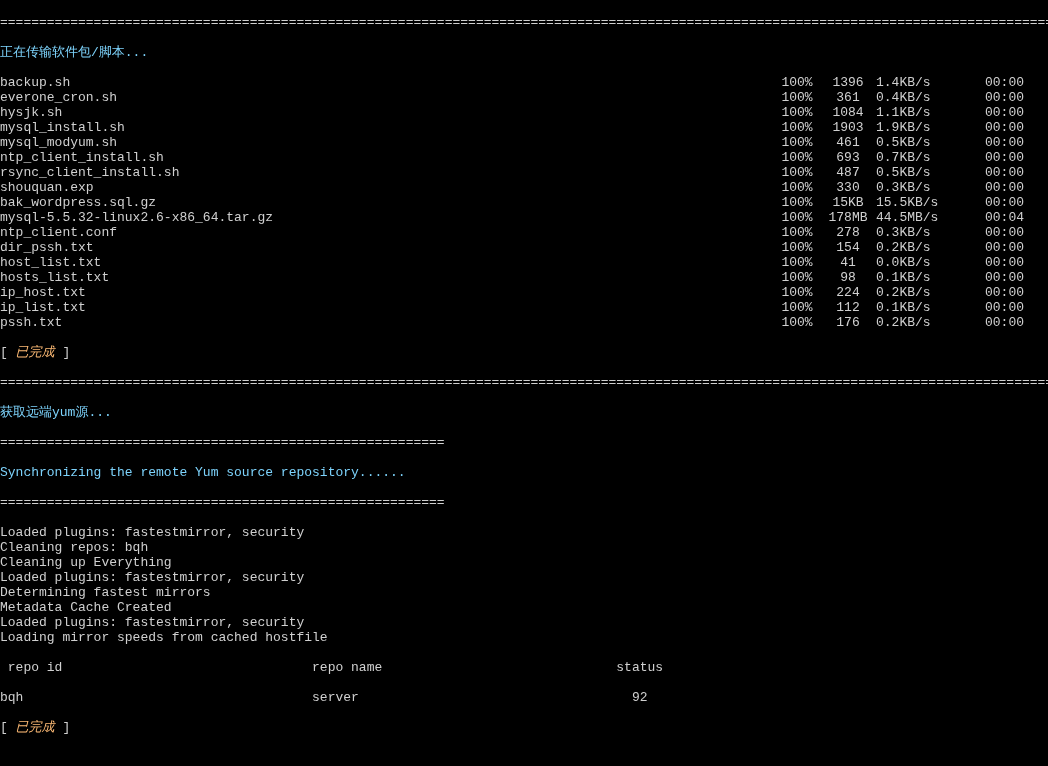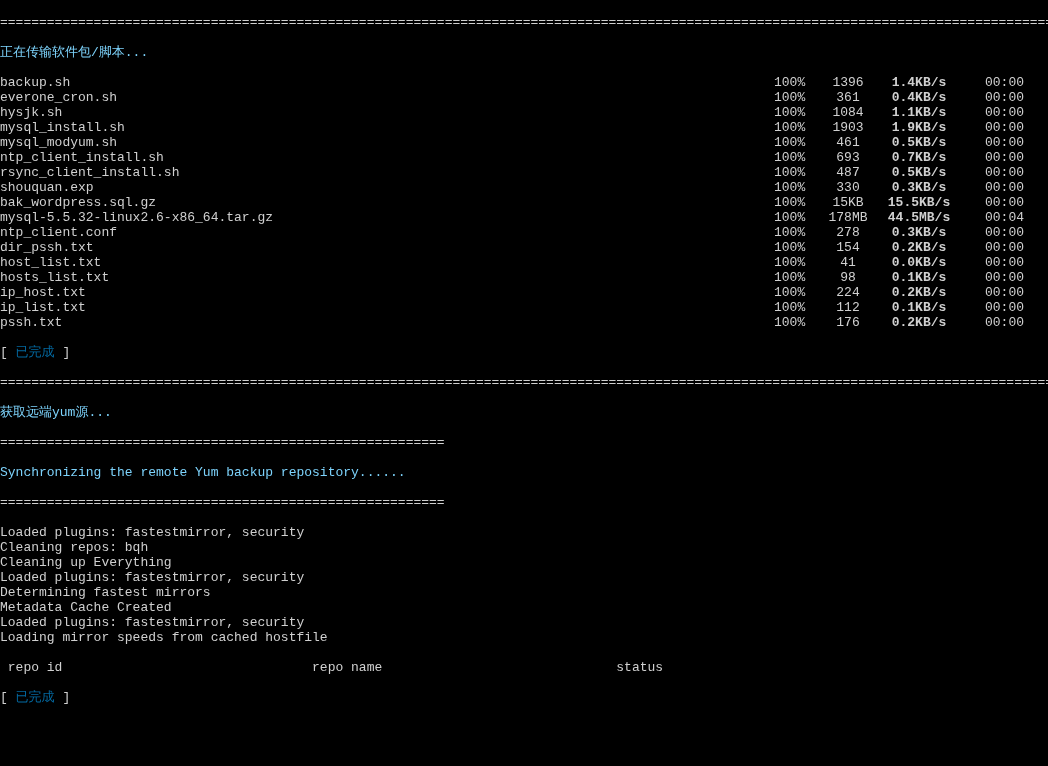--- a/index.html
+++ b/index.html
@@ -10,47 +10,48 @@
     font-family: "Consolas", "Menlo", "Courier New", monospace;
     font-size: 13px;
     line-height: 15px;
     width: 1048px;
   }
   .term {
     white-space: pre;
     padding: 0;
   }
   .c-blue { color: #7dd3fc; }
-  .c-yellow { color: #0369a1; }
+  .c-yellow { color: #fdba74; font-style: italic; }
   .c-white { color: #d0d0d0; }
   .row {
     display: flex;
   }
   .row .fname { flex: 0 0 auto; }
   .row .spacer { flex: 1 1 auto; }
-  .row .pct   { width: 46px; text-align: left; }
+  .row .pct   { width: 46px; text-align: center; }
   .row .size  { width: 56px; text-align: center; }
-  .row .speed { width: 86px; text-align: center; font-weight: bold; }
+  .row .speed { width: 86px; text-align: left; }
   .row .time  { width: 62px; text-align: right; padding-right: 24px; }
 </style>
 </head>
 <body>
 
 <div class="term">
 <div class="c-white">=====================================================================================================================================================</div>
 <div class="c-blue">正在传输软件包/脚本...</div>
 <div id="transfer-list"><div class="row c-white"><span class="fname">backup.sh</span><span class="spacer"></span><span class="pct">100%</span><span class="size">1396</span><span class="speed">1.4KB/s</span><span class="time">00:00</span></div><div class="row c-white"><span class="fname">everone_cron.sh</span><span class="spacer"></span><span class="pct">100%</span><span class="size">361</span><span class="speed">0.4KB/s</span><span class="time">00:00</span></div><div class="row c-white"><span class="fname">hysjk.sh</span><span class="spacer"></span><span class="pct">100%</span><span class="size">1084</span><span class="speed">1.1KB/s</span><span class="time">00:00</span></div><div class="row c-white"><span class="fname">mysql_install.sh</span><span class="spacer"></span><span class="pct">100%</span><span class="size">1903</span><span class="speed">1.9KB/s</span><span class="time">00:00</span></div><div class="row c-white"><span class="fname">mysql_modyum.sh</span><span class="spacer"></span><span class="pct">100%</span><span class="size">461</span><span class="speed">0.5KB/s</span><span class="time">00:00</span></div><div class="row c-white"><span class="fname">ntp_client_install.sh</span><span class="spacer"></span><span class="pct">100%</span><span class="size">693</span><span class="speed">0.7KB/s</span><span class="time">00:00</span></div><div class="row c-white"><span class="fname">rsync_client_install.sh</span><span class="spacer"></span><span class="pct">100%</span><span class="size">487</span><span class="speed">0.5KB/s</span><span class="time">00:00</span></div><div class="row c-white"><span class="fname">shouquan.exp</span><span class="spacer"></span><span class="pct">100%</span><span class="size">330</span><span class="speed">0.3KB/s</span><span class="time">00:00</span></div><div class="row c-white"><span class="fname">bak_wordpress.sql.gz</span><span class="spacer"></span><span class="pct">100%</span><span class="size">15KB</span><span class="speed">15.5KB/s</span><span class="time">00:00</span></div><div class="row c-white"><span class="fname">mysql-5.5.32-linux2.6-x86_64.tar.gz</span><span class="spacer"></span><span class="pct">100%</span><span class="size">178MB</span><span class="speed">44.5MB/s</span><span class="time">00:04</span></div><div class="row c-white"><span class="fname">ntp_client.conf</span><span class="spacer"></span><span class="pct">100%</span><span class="size">278</span><span class="speed">0.3KB/s</span><span class="time">00:00</span></div><div class="row c-white"><span class="fname">dir_pssh.txt</span><span class="spacer"></span><span class="pct">100%</span><span class="size">154</span><span class="speed">0.2KB/s</span><span class="time">00:00</span></div><div class="row c-white"><span class="fname">host_list.txt</span><span class="spacer"></span><span class="pct">100%</span><span class="size">41</span><span class="speed">0.0KB/s</span><span class="time">00:00</span></div><div class="row c-white"><span class="fname">hosts_list.txt</span><span class="spacer"></span><span class="pct">100%</span><span class="size">98</span><span class="speed">0.1KB/s</span><span class="time">00:00</span></div><div class="row c-white"><span class="fname">ip_host.txt</span><span class="spacer"></span><span class="pct">100%</span><span class="size">224</span><span class="speed">0.2KB/s</span><span class="time">00:00</span></div><div class="row c-white"><span class="fname">ip_list.txt</span><span class="spacer"></span><span class="pct">100%</span><span class="size">112</span><span class="speed">0.1KB/s</span><span class="time">00:00</span></div><div class="row c-white"><span class="fname">pssh.txt</span><span class="spacer"></span><span class="pct">100%</span><span class="size">176</span><span class="speed">0.2KB/s</span><span class="time">00:00</span></div></div>
 <div><span class="c-white">[ </span><span class="c-yellow">已完成</span><span class="c-white"> ]</span></div>
 <div class="c-white">=====================================================================================================================================================</div>
 <div class="c-blue">获取远端yum源...</div>
 <div class="c-white">=========================================================</div>
-<div class="c-blue">Synchronizing the remote Yum backup repository......</div>
+<div class="c-blue">Synchronizing the remote Yum source repository......</div>
 <div class="c-white">=========================================================</div>
 <div id="yum-output"><div class="c-white">Loaded plugins: fastestmirror, security</div><div class="c-white">Cleaning repos: bqh</div><div class="c-white">Cleaning up Everything</div><div class="c-white">Loaded plugins: fastestmirror, security</div><div class="c-white">Determining fastest mirrors</div><div class="c-white">Metadata Cache Created</div><div class="c-white">Loaded plugins: fastestmirror, security</div><div class="c-white">Loading mirror speeds from cached hostfile</div></div>
 <div class="c-white"> repo id                                repo name                              status</div>
+<div class="c-white">bqh                                     server                                   92</div>
 <div><span class="c-white">[ </span><span class="c-yellow">已完成</span><span class="c-white"> ]</span></div>
 
 
 
 
 
 
 
 
 

